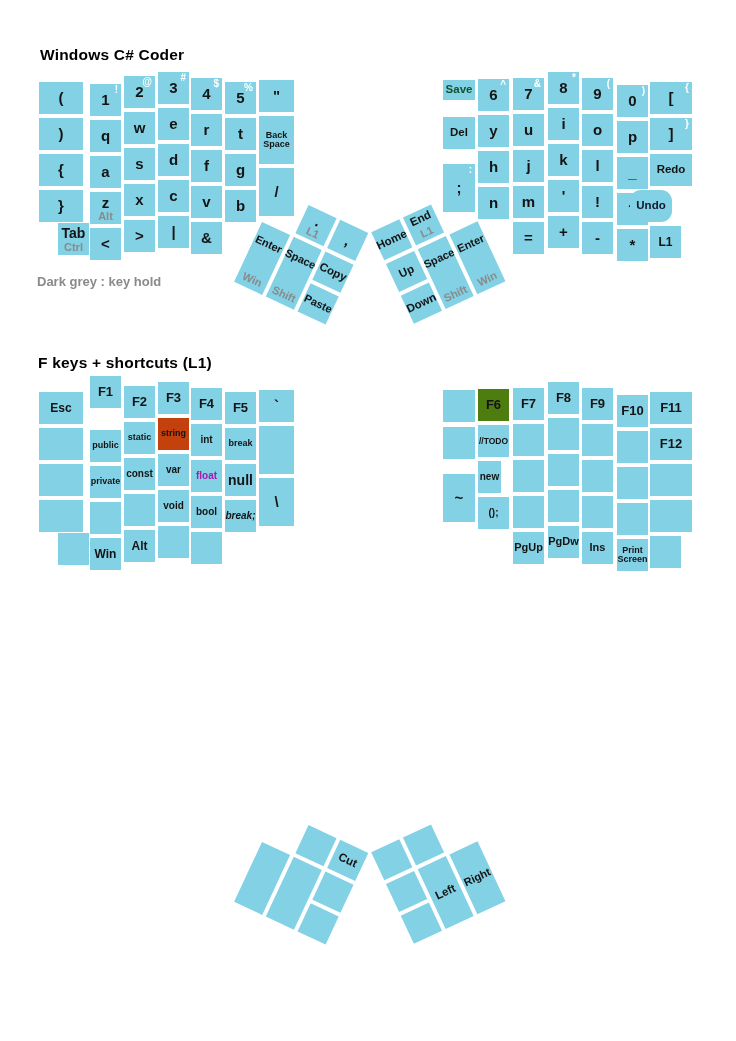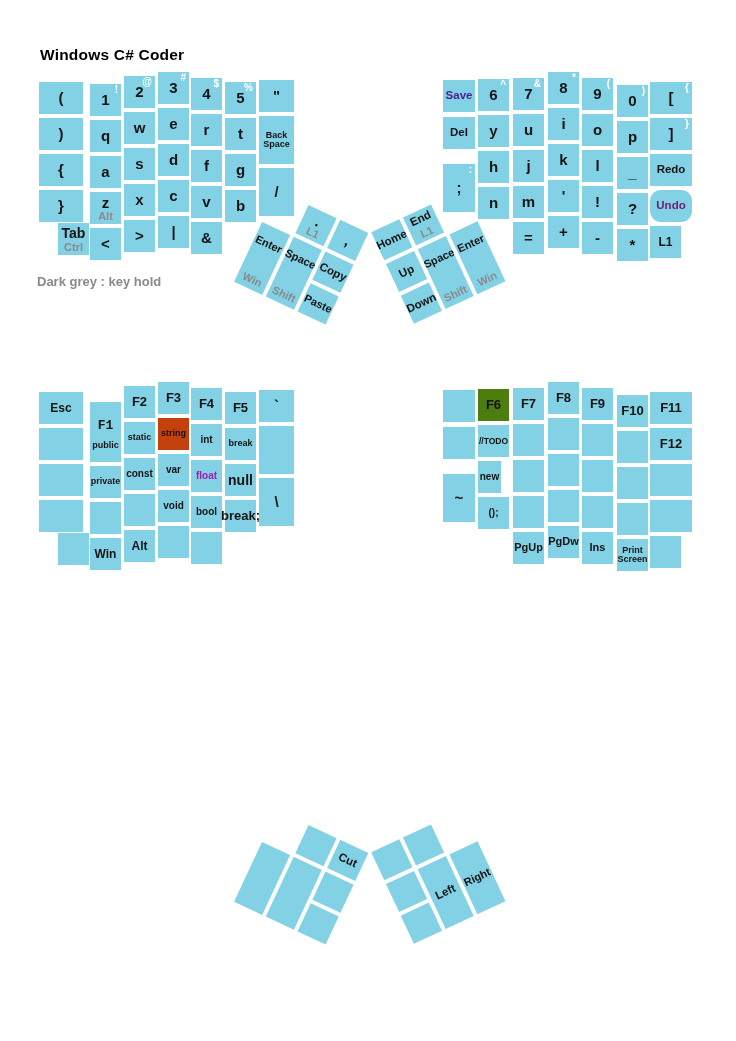--- a/index.html
+++ b/index.html
@@ -18,20 +18,21 @@
   .khold{position:absolute;left:0;right:0;bottom:0;padding-bottom:2px;text-align:center;
          font-weight:bold;font-size:11px;line-height:1;}
   .kshift{position:absolute;top:1px;right:3px;font-weight:bold;font-size:10px;line-height:1;}
 </style>
 </head>
 <body>
 
 <div class="page">
   <h1 class="title t1">Windows C# Coder</h1>
   <div class="legend">Dark grey : key hold</div>
+  <h2 class="title t2">F keys + shortcuts (L1)</h2>
   <div class="board" id="board">
       <div class="cluster" style="left: 0px; top: 0px;">
         <div class="key" style="left: 39px; top: 82px; width: 44px; height: 32px; background: rgb(130, 209, 229); color: rgb(20, 20, 20);">
           <span class="kmain" style="font-size: 15px;">(</span>
         </div>
         <div class="key" style="left: 39px; top: 118px; width: 44px; height: 32px; background: rgb(130, 209, 229); color: rgb(20, 20, 20);">
           <span class="kmain" style="font-size: 15px;">)</span>
         </div>
         <div class="key" style="left: 39px; top: 154px; width: 44px; height: 32px; background: rgb(130, 209, 229); color: rgb(20, 20, 20);">
           <span class="kmain" style="font-size: 15px;">{</span>
@@ -148,21 +149,21 @@
           <span class="kmain" style="font-size: 15px;">,</span>
         </div>
         <div class="key" style="left: 70px; top: 0px; width: 31px; height: 31px; background: rgb(130, 209, 229); color: rgb(20, 20, 20);">
           <span class="kmain" style="font-size: 11.5px;">Copy</span>
         </div>
         <div class="key" style="left: 70px; top: 35px; width: 31px; height: 31px; background: rgb(130, 209, 229); color: rgb(20, 20, 20);">
           <span class="kmain" style="font-size: 11px;">Paste</span>
         </div>
       </div>
       <div class="cluster" style="left: 0px; top: 0px;">
-        <div class="key" style="left: 443px; top: 80px; width: 32px; height: 32px; background: rgb(130, 209, 229); color: #4c1d95;">
+        <div class="key" style="left: 443px; top: 80px; width: 32px; height: 20px; background: rgb(130, 209, 229); color: #14532d;">
           <span class="kmain" style="font-size: 11.5px;">Save</span>
         </div>
         <div class="key" style="left: 443px; top: 117px; width: 32px; height: 32px; background: rgb(130, 209, 229); color: rgb(20, 20, 20);">
           <span class="kmain" style="font-size: 11.5px;">Del</span>
         </div>
         <div class="key" style="left: 443px; top: 164px; width: 32px; height: 48px; background: rgb(130, 209, 229); color: rgb(20, 20, 20);">
           <span class="kmain" style="font-size: 15px;">;</span>
           <span class="kshift" style="color: rgb(255, 255, 255);">:</span>
         </div>
         <div class="key" style="left: 478px; top: 79px; width: 31px; height: 32px; background: rgb(130, 209, 229); color: rgb(20, 20, 20);">
@@ -246,21 +247,21 @@
           <span class="kmain" style="font-size: 15px;">[</span>
           <span class="kshift" style="color: rgb(255, 255, 255);">{</span>
         </div>
         <div class="key" style="left: 650px; top: 118px; width: 42px; height: 32px; background: rgb(130, 209, 229); color: rgb(20, 20, 20);">
           <span class="kmain" style="font-size: 15px;">]</span>
           <span class="kshift" style="color: rgb(255, 255, 255);">}</span>
         </div>
         <div class="key" style="left: 650px; top: 154px; width: 42px; height: 32px; background: rgb(130, 209, 229); color: rgb(20, 20, 20);">
           <span class="kmain" style="font-size: 11.5px;">Redo</span>
         </div>
-        <div class="key" style="left: 650px; top: 190px; width: 42px; height: 32px; background: rgb(130, 209, 229); color: #701a75; border-radius: 11px;">
+        <div class="key" style="left: 630px; top: 190px; width: 42px; height: 32px; background: rgb(130, 209, 229); color: #0f172a; border-radius: 11px;">
           <span class="kmain" style="font-size: 11.5px;">Undo</span>
         </div>
         <div class="key" style="left: 650px; top: 226px; width: 31px; height: 32px; background: rgb(130, 209, 229); color: rgb(20, 20, 20);">
           <span class="kmain" style="font-size: 12px;">L1</span>
         </div>
       </div>
       <div class="cluster" style="left: 386px; top: 264px; transform: rotate(-25deg);">
         <div class="key" style="left: 0px; top: -35px; width: 31px; height: 31px; background: rgb(130, 209, 229); color: rgb(20, 20, 20);">
           <span class="kmain" style="font-size: 11.5px;">Home</span>
         </div>
@@ -284,21 +285,21 @@
         </div>
       </div>
       <div class="cluster" style="left: 0px; top: 310px;">
         <div class="key" style="left: 39px; top: 82px; width: 44px; height: 32px; background: rgb(130, 209, 229); color: rgb(20, 20, 20);">
           <span class="kmain" style="font-size: 12px;">Esc</span>
         </div>
         <div class="key" style="left: 39px; top: 118px; width: 44px; height: 32px; background: rgb(130, 209, 229); color: rgb(20, 20, 20);"></div>
         <div class="key" style="left: 39px; top: 154px; width: 44px; height: 32px; background: rgb(130, 209, 229); color: rgb(20, 20, 20);"></div>
         <div class="key" style="left: 39px; top: 190px; width: 44px; height: 32px; background: rgb(130, 209, 229); color: rgb(20, 20, 20);"></div>
         <div class="key" style="left: 58px; top: 223px; width: 31px; height: 32px; background: rgb(130, 209, 229); color: rgb(20, 20, 20);"></div>
-        <div class="key" style="left: 90px; top: 92px; width: 31px; height: 48px; background: rgb(130, 209, 229); color: rgb(20, 20, 20); font-family: Liberation Mono, monospace;">
+        <div class="key" style="left: 90px; top: 66px; width: 31px; height: 32px; background: rgb(130, 209, 229); color: rgb(20, 20, 20);">
           <span class="kmain" style="font-size: 13px;">F1</span>
         </div>
         <div class="key" style="left: 90px; top: 120px; width: 31px; height: 32px; background: rgb(130, 209, 229); color: rgb(20, 20, 20);">
           <span class="kmain" style="font-size: 9px;">public</span>
         </div>
         <div class="key" style="left: 90px; top: 156px; width: 31px; height: 32px; background: rgb(130, 209, 229); color: rgb(20, 20, 20);">
           <span class="kmain" style="font-size: 9px;">private</span>
         </div>
         <div class="key" style="left: 90px; top: 192px; width: 31px; height: 32px; background: rgb(130, 209, 229); color: rgb(20, 20, 20);"></div>
         <div class="key" style="left: 90px; top: 228px; width: 31px; height: 32px; background: rgb(130, 209, 229); color: rgb(20, 20, 20);">
@@ -346,21 +347,21 @@
         <div class="key" style="left: 225px; top: 82px; width: 31px; height: 32px; background: rgb(130, 209, 229); color: rgb(20, 20, 20);">
           <span class="kmain" style="font-size: 13px;">F5</span>
         </div>
         <div class="key" style="left: 225px; top: 118px; width: 31px; height: 32px; background: rgb(130, 209, 229); color: rgb(20, 20, 20);">
           <span class="kmain" style="font-size: 9px;">break</span>
         </div>
         <div class="key" style="left: 225px; top: 154px; width: 31px; height: 32px; background: rgb(130, 209, 229); color: rgb(20, 20, 20);">
           <span class="kmain" style="font-size: 14px;">null</span>
         </div>
         <div class="key" style="left: 225px; top: 190px; width: 31px; height: 32px; background: rgb(130, 209, 229); color: rgb(20, 20, 20);">
-          <span class="kmain" style="font-size: 13px;">break;</span>
+          <span class="kmain" style="font-size: 10px; font-style: italic;">break;</span>
         </div>
         <div class="key" style="left: 259px; top: 80px; width: 35px; height: 32px; background: rgb(130, 209, 229); color: rgb(20, 20, 20);">
           <span class="kmain" style="font-size: 15px;">`</span>
         </div>
         <div class="key" style="left: 259px; top: 116px; width: 35px; height: 48px; background: rgb(130, 209, 229); color: rgb(20, 20, 20);"></div>
         <div class="key" style="left: 259px; top: 168px; width: 35px; height: 48px; background: rgb(130, 209, 229); color: rgb(20, 20, 20);">
           <span class="kmain" style="font-size: 15px;">\</span>
         </div>
       </div>
       <div class="cluster" style="left: 262px; top: 842px; transform: rotate(25deg);">

